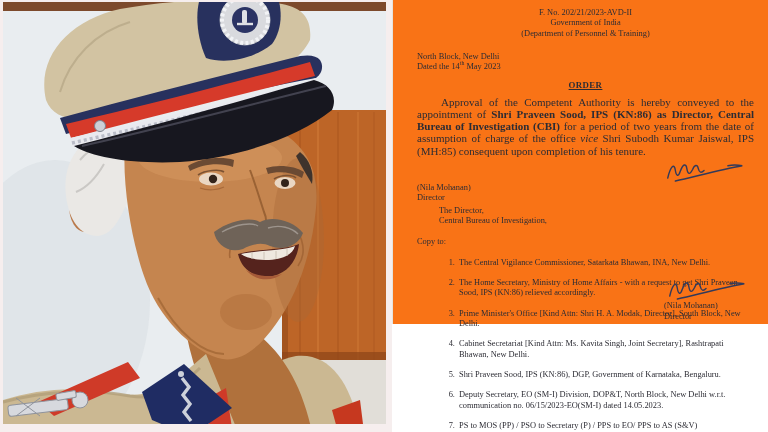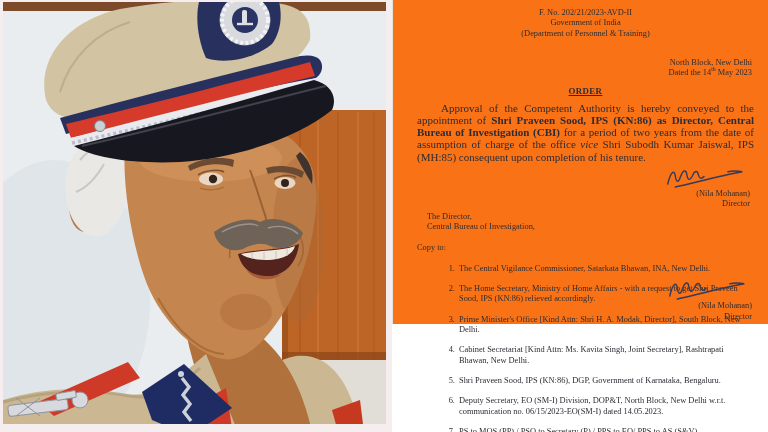--- a/index.html
+++ b/index.html
@@ -4,32 +4,32 @@
 <style>
   html,body{margin:0;padding:0;}
   body{width:768px;height:432px;overflow:hidden;background:#ffffff;display:flex;
        font-family:"Liberation Serif",serif;}
   .photo-pane{flex:0 0 392px;width:392px;height:432px;position:relative;}
   .photo-pane svg{display:block;width:392px;height:432px;}
   .doc-pane{flex:1;box-sizing:border-box;height:324px;background:#f97316;
             border-left:1px solid #e4e4df;color:#2c2c34;position:relative;
             padding:8px 14px 4px 24px;font-size:8.4px;line-height:10.3px;}
   .hdr{text-align:center;}
-  .place-date{text-align:right;margin-top:19px;padding-right:2px;}
+  .place-date{margin-top:13px;padding-right:2px;}
   sup{font-size:5.8px;line-height:0;}
   .order-heading{text-align:center;margin-top:8px;font-weight:bold;font-size:8.8px;}
   .order-heading span{text-decoration:underline;letter-spacing:.4px;}
   .para{margin:5px 0 0 0;text-align:justify;text-indent:24px;font-size:11px;line-height:12.2px;}
   .para b{font-weight:bold;}
-  .sig{text-align:right;}
+  .sig{text-align:left;}
   .sig1{margin-top:1px;padding-right:4px;}
   .scrib{display:block;margin-left:auto;margin-right:2px;width:86px;height:25px;}
   .sig div{line-height:10.4px;}
   .to-block{margin-top:2px;}
-  .addr{margin-left:10px;}
+  .addr{margin-left:22px;}
   .copy-label{margin-top:11px;}
   ol.copy-list{margin:3px 0 0 0;padding-left:30px;list-style:decimal;}
   ol.copy-list li{line-height:10.35px;padding-left:2px;margin:10px;}
   .sig2{position:absolute;right:16px;bottom:2px;}
 </style>
 </head>
 <body>
 
 <div class="photo-pane">
   <svg viewBox="0 0 392 432">

